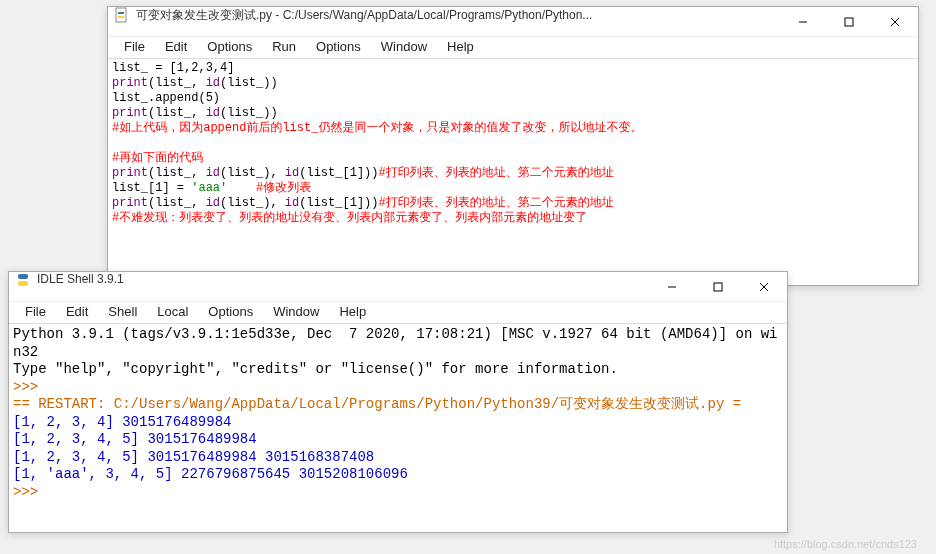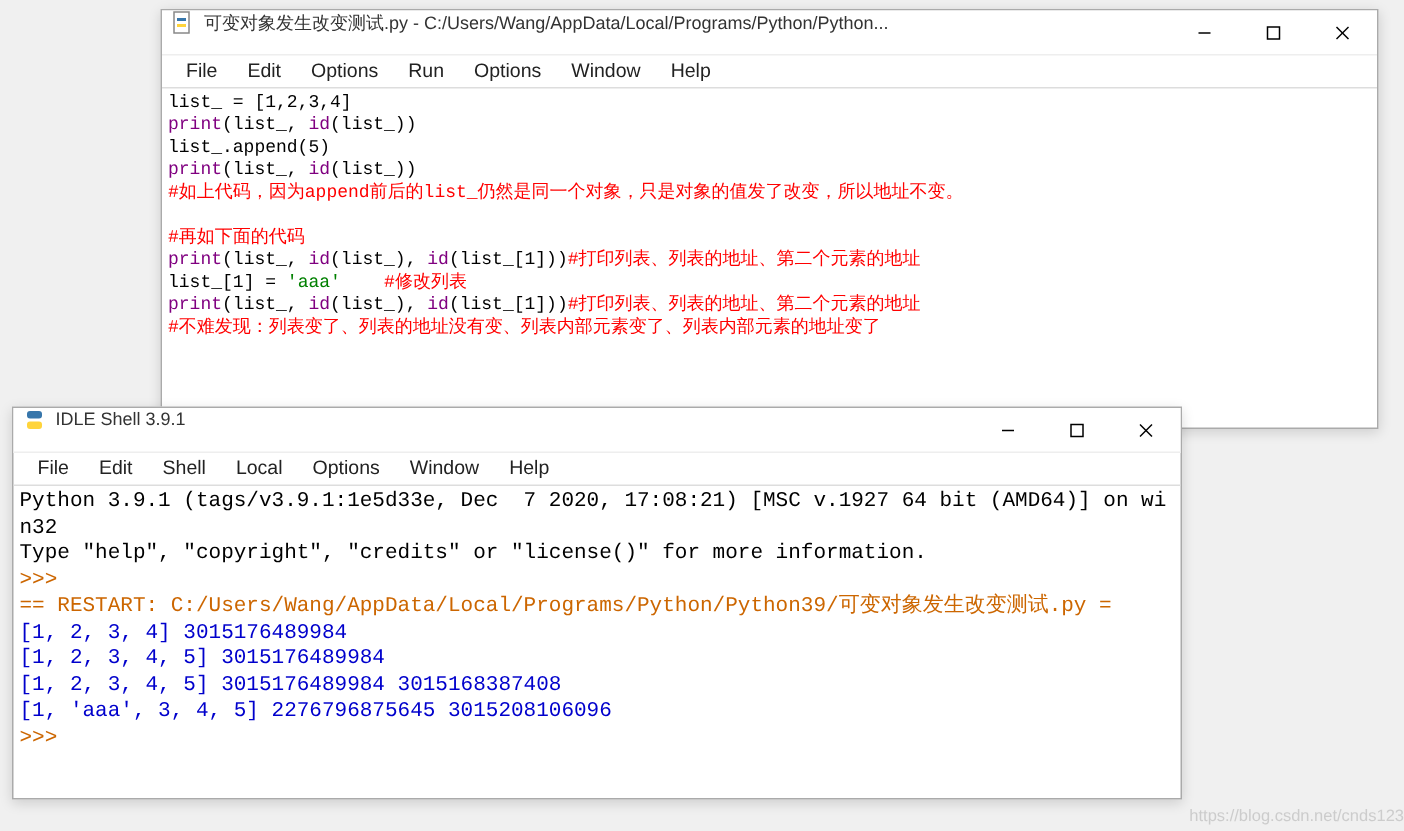--- a/index.html
+++ b/index.html
@@ -16,21 +16,21 @@
     .menubar { height: 22px; display: flex; align-items: flex-start; padding: 0 6px; gap: 0; font-size: 13px; color: #222; border-bottom: 1px solid #ddd; }
     .menu-item { padding: 2px 10px; cursor: default; }
     .editor-body { padding: 2px 4px; font-family: "Courier New", monospace; font-size: 12px; line-height: 1.25; white-space: pre; overflow: hidden; }
     .shell-body { padding: 2px 4px; font-family: "Courier New", monospace; font-size: 14px; line-height: 1.25; white-space: pre-wrap; word-break: break-all; overflow: hidden; }
     .c-plain { color: #000; }
     .c-kw { color: #800080; }
     .c-str { color: #008000; }
     .c-cmt { color: #ff0000; }
     .c-blue { color: #0000cc; text-align: right; }
     .c-orange { color: #cc6600; }
-    .watermark { position: absolute; bottom: 4px; right: 0; font-size: 11px; color: #ccc; }
+    .watermark { position: absolute; bottom: 4px; right: 19px; font-size: 11px; color: #ccc; }
   </style>
 </head>
 <body>
 
 <div class="window win-editor">
   <div class="titlebar">
     <span class="titlebar-icon">
       <svg viewBox="0 0 16 16">
           <rect x="2" y="1" width="10" height="14" fill="#fff" stroke="#888"></rect>
           <rect x="4" y="5" width="6" height="2" fill="#3776ab"></rect>

